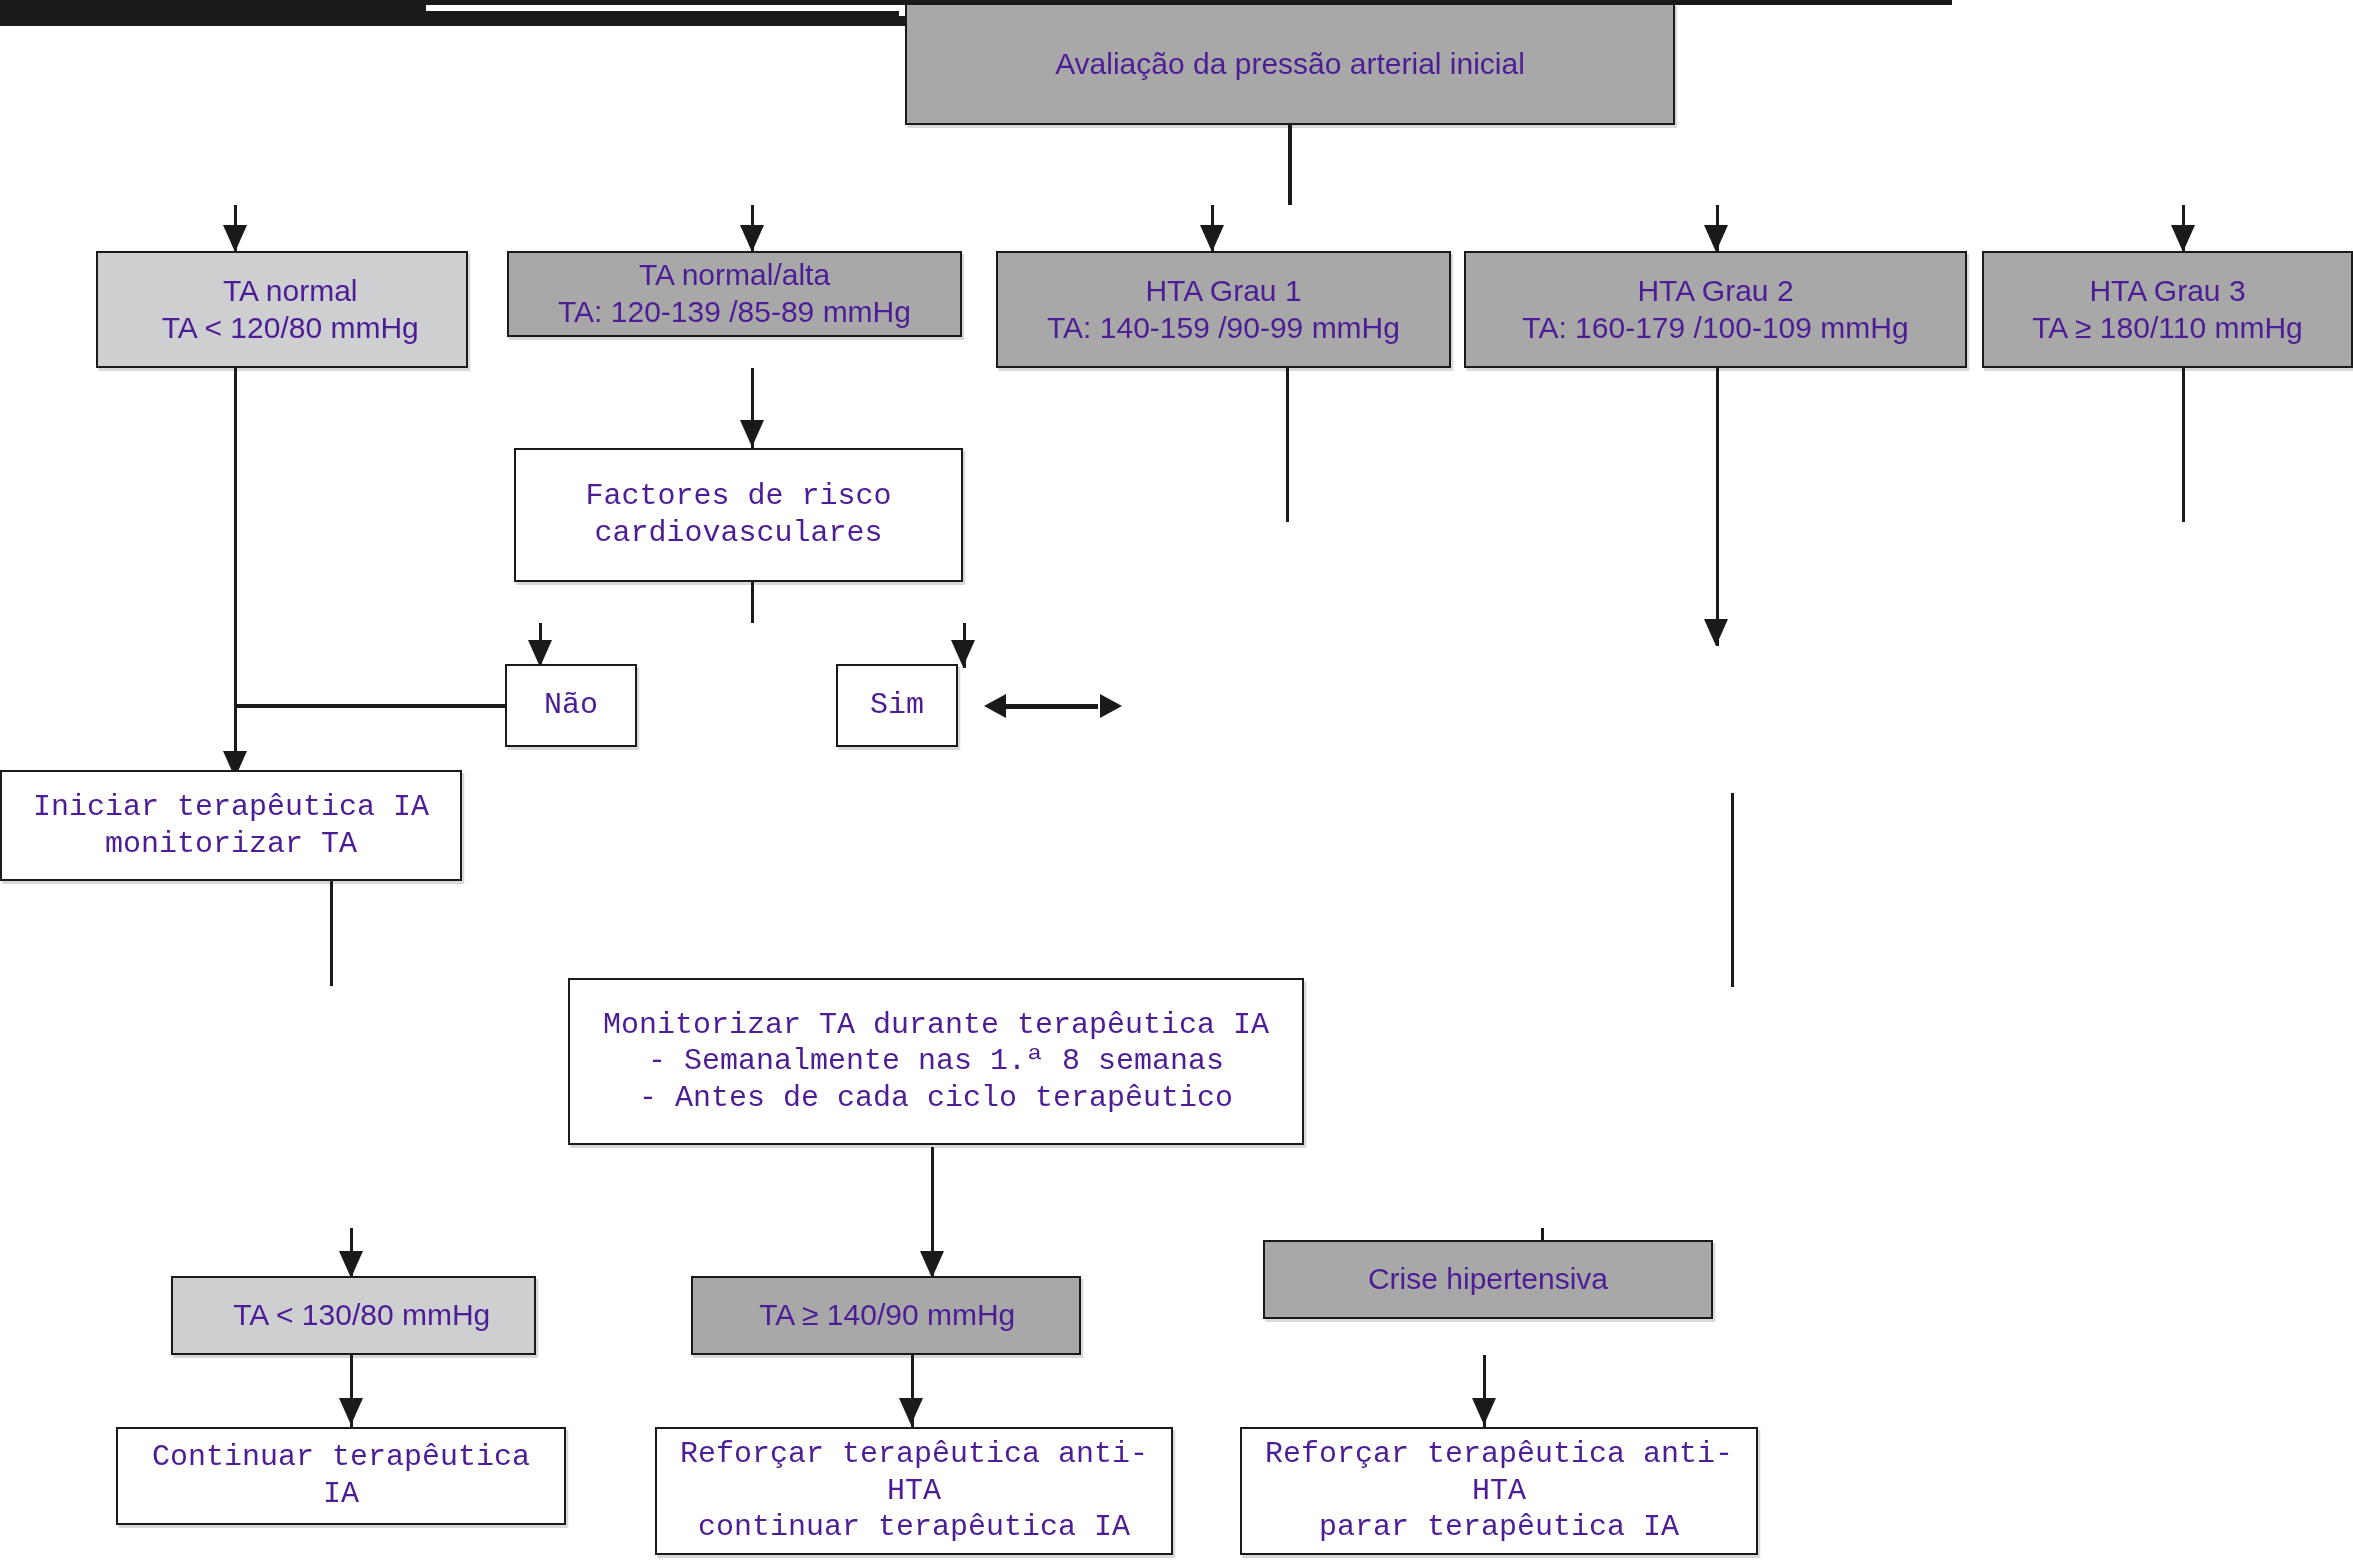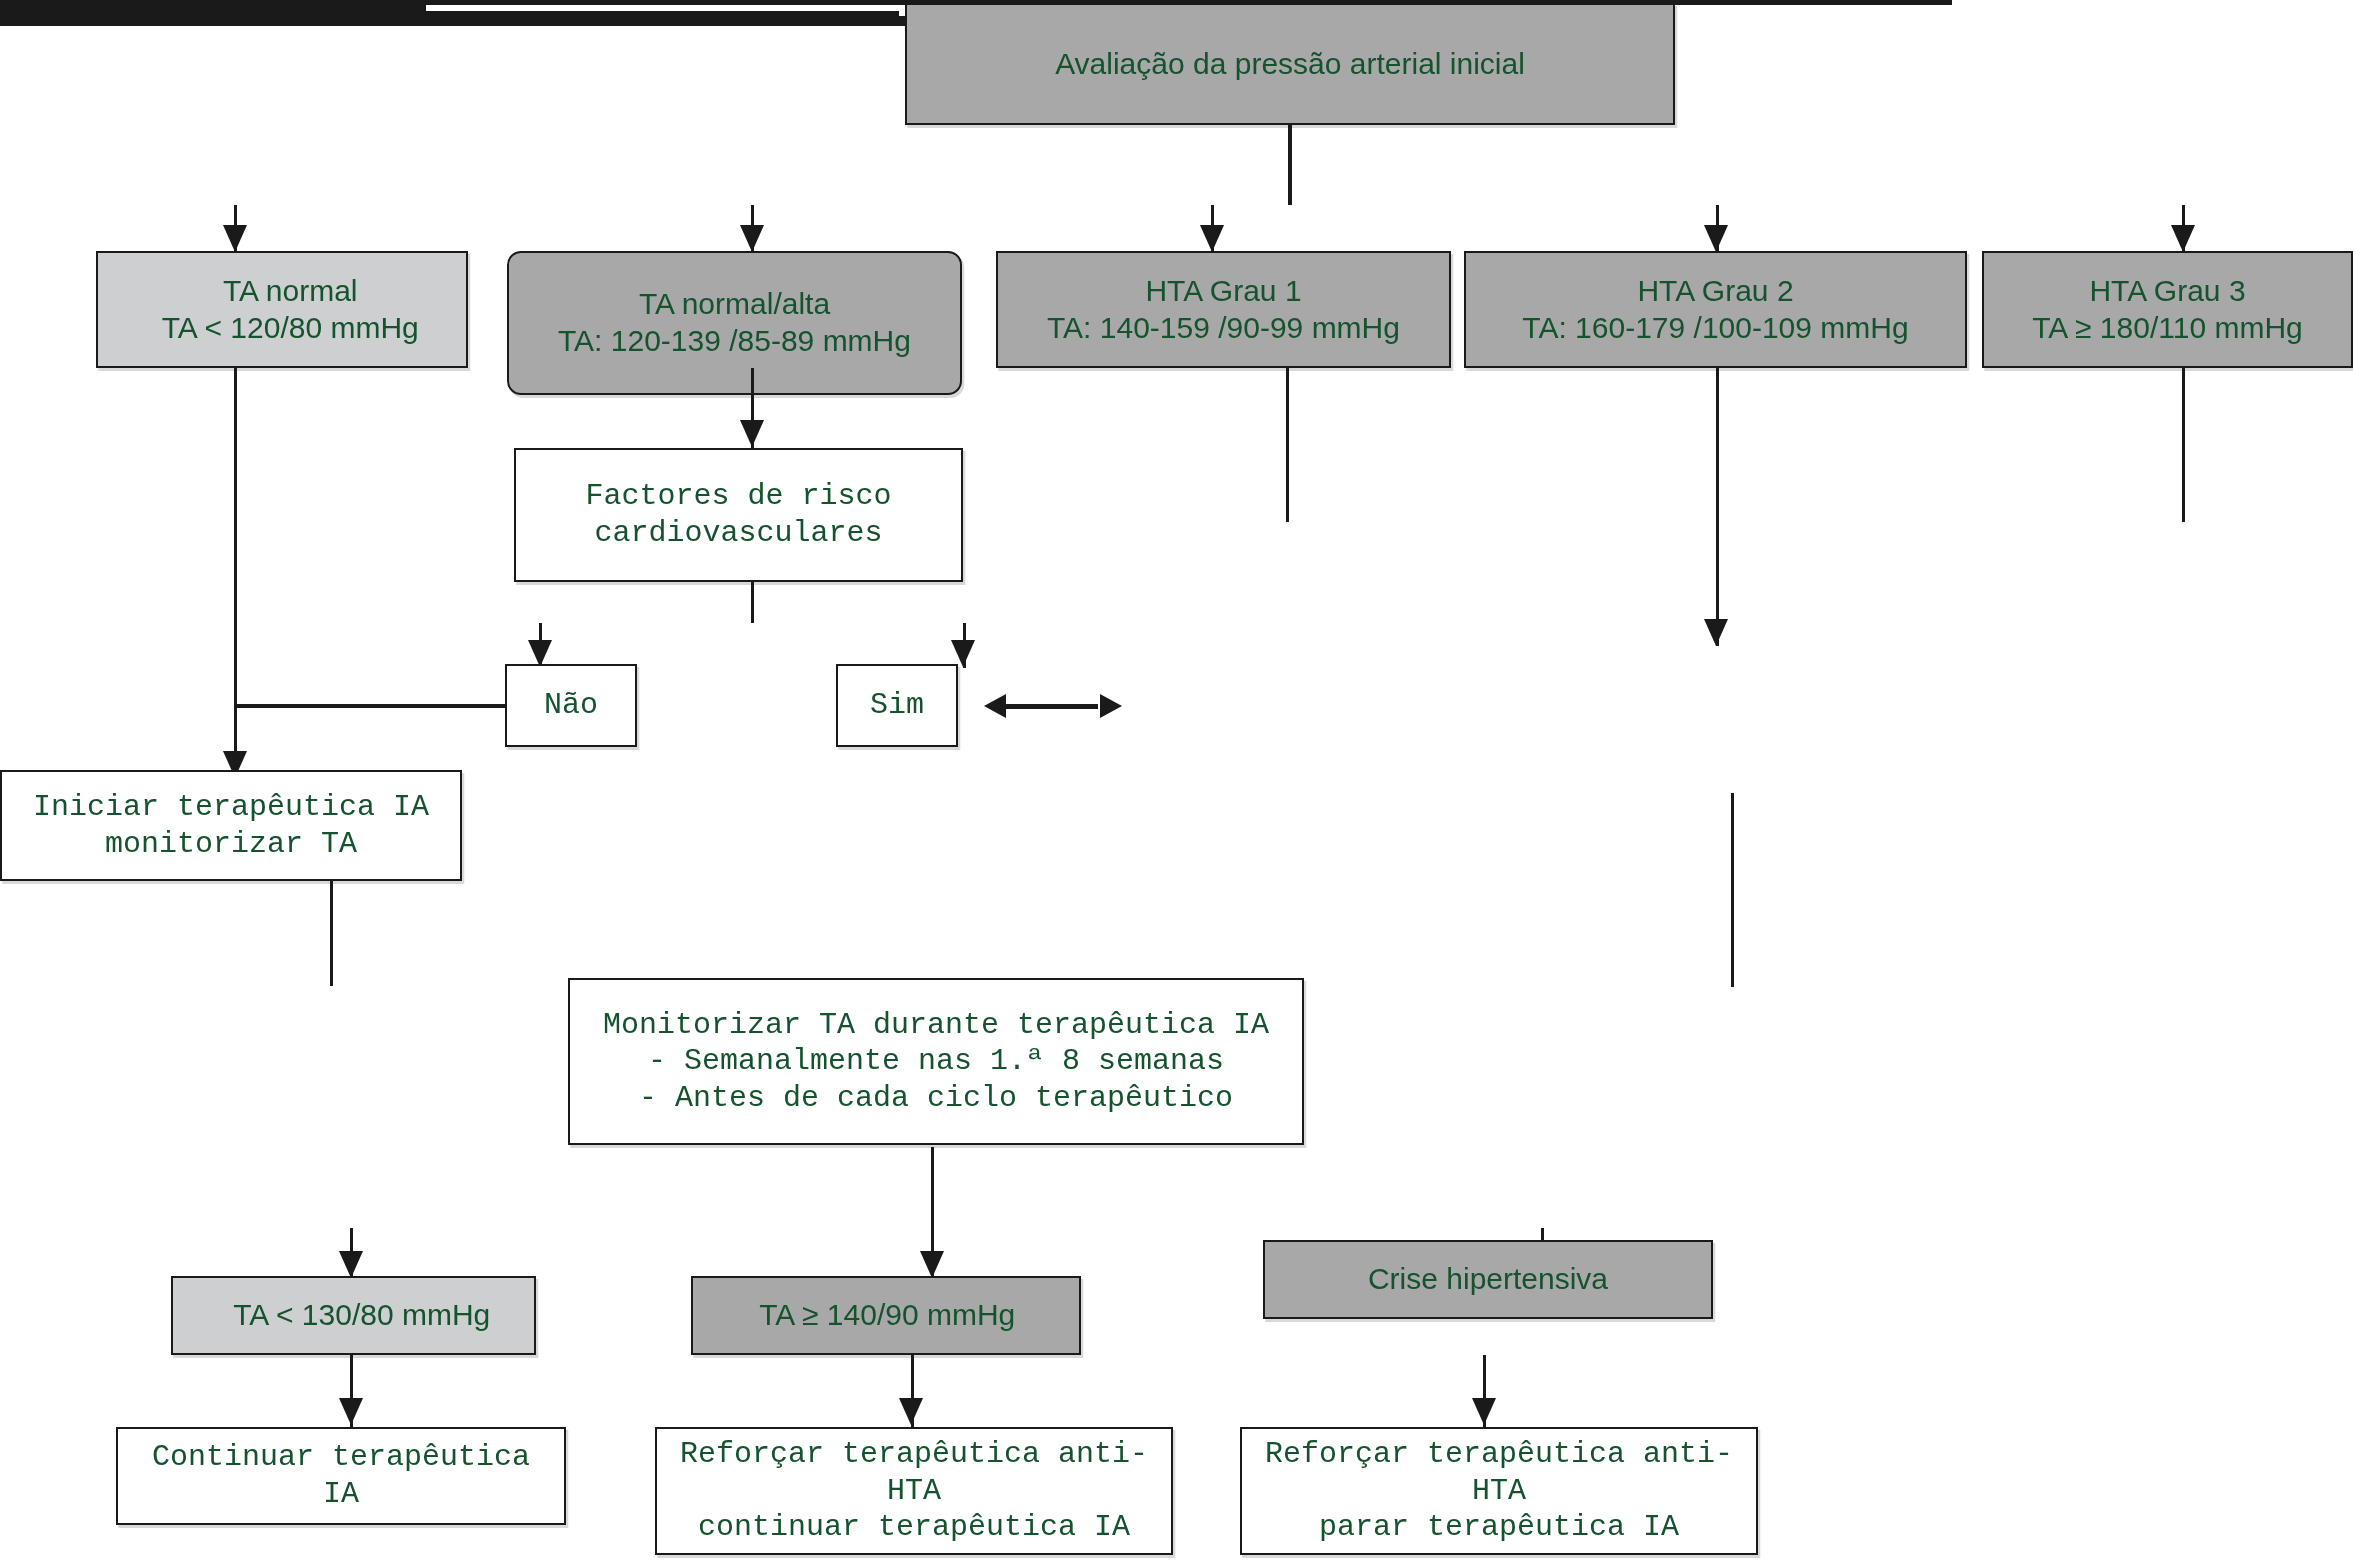--- a/index.html
+++ b/index.html
@@ -1,21 +1,21 @@
 <!DOCTYPE html>
 <html style="font-size:12px"><head>
 <meta charset="utf-8">
 <style>
   html,body{margin:0;padding:0;background:#ffffff;}
   body{width:2354px;height:1560px;position:relative;font-family:"Liberation Sans",sans-serif;}
   #stage{position:absolute;left:0;top:0;width:2354px;height:1560px;overflow:hidden;}
 
   .node{position:absolute;box-sizing:border-box;border:2.3px solid #1a1a1a;
         display:flex;align-items:center;justify-content:center;text-align:center;
-        color:#14532d;line-height:1.22;font-size:30px;padding:3px 7.5px;}
+        color:#4c1d95;line-height:1.22;font-size:30px;padding:3px 7.5px;}
   .node .lines{white-space:pre-line;}
   .fill-light{background:#cdcfd0;padding-left:24px;}
   .fill-mid{background:#a8a8a8;}
   .fill-white{background:#ffffff;font-family:Liberation Mono, monospace;}
   .shadowed{box-shadow:2.3px 3px 0 0 #d9d9d9;}
 
   .seg{position:absolute;background:#1a1a1a;}
   .vline{width:3px;}
   .hline{height:3px;}
   .bus{height:5.3px;background:#1a1a1a;}
@@ -56,21 +56,21 @@
   <div class="arrow-down" style="left:1704px;top:225px;"></div>
 
   <div class="seg vline" style="left:2182px;top:205px;height:83px;"></div>
   <div class="arrow-down" style="left:2171px;top:225px;"></div>
 
   <div class="node fill-light shadowed" style="left:96px;top:251px;width:372px;height:117px;flex-direction:column;">
     <span>TA normal</span>
     <span>TA &lt; 120/80 mmHg</span>
   </div>
 
-  <div class="node fill-mid shadowed" style="left:507px;top:251px;width:455px;height:144px;flex-direction:column;border-radius:14px;">
+  <div class="node fill-mid shadowed" style="left:507px;top:251px;width:455px;height:86px;flex-direction:column;">
     <span>TA normal/alta</span>
     <span>TA: 120-139 /85-89 mmHg</span>
   </div>
 
   <div class="node fill-mid shadowed" style="left:996px;top:251px;width:455px;height:117px;flex-direction:column;">
     <span>HTA Grau 1</span>
     <span>TA: 140-159 /90-99 mmHg</span>
   </div>
 
   <div class="node fill-mid shadowed" style="left:1464px;top:251px;width:503px;height:117px;flex-direction:column;">

